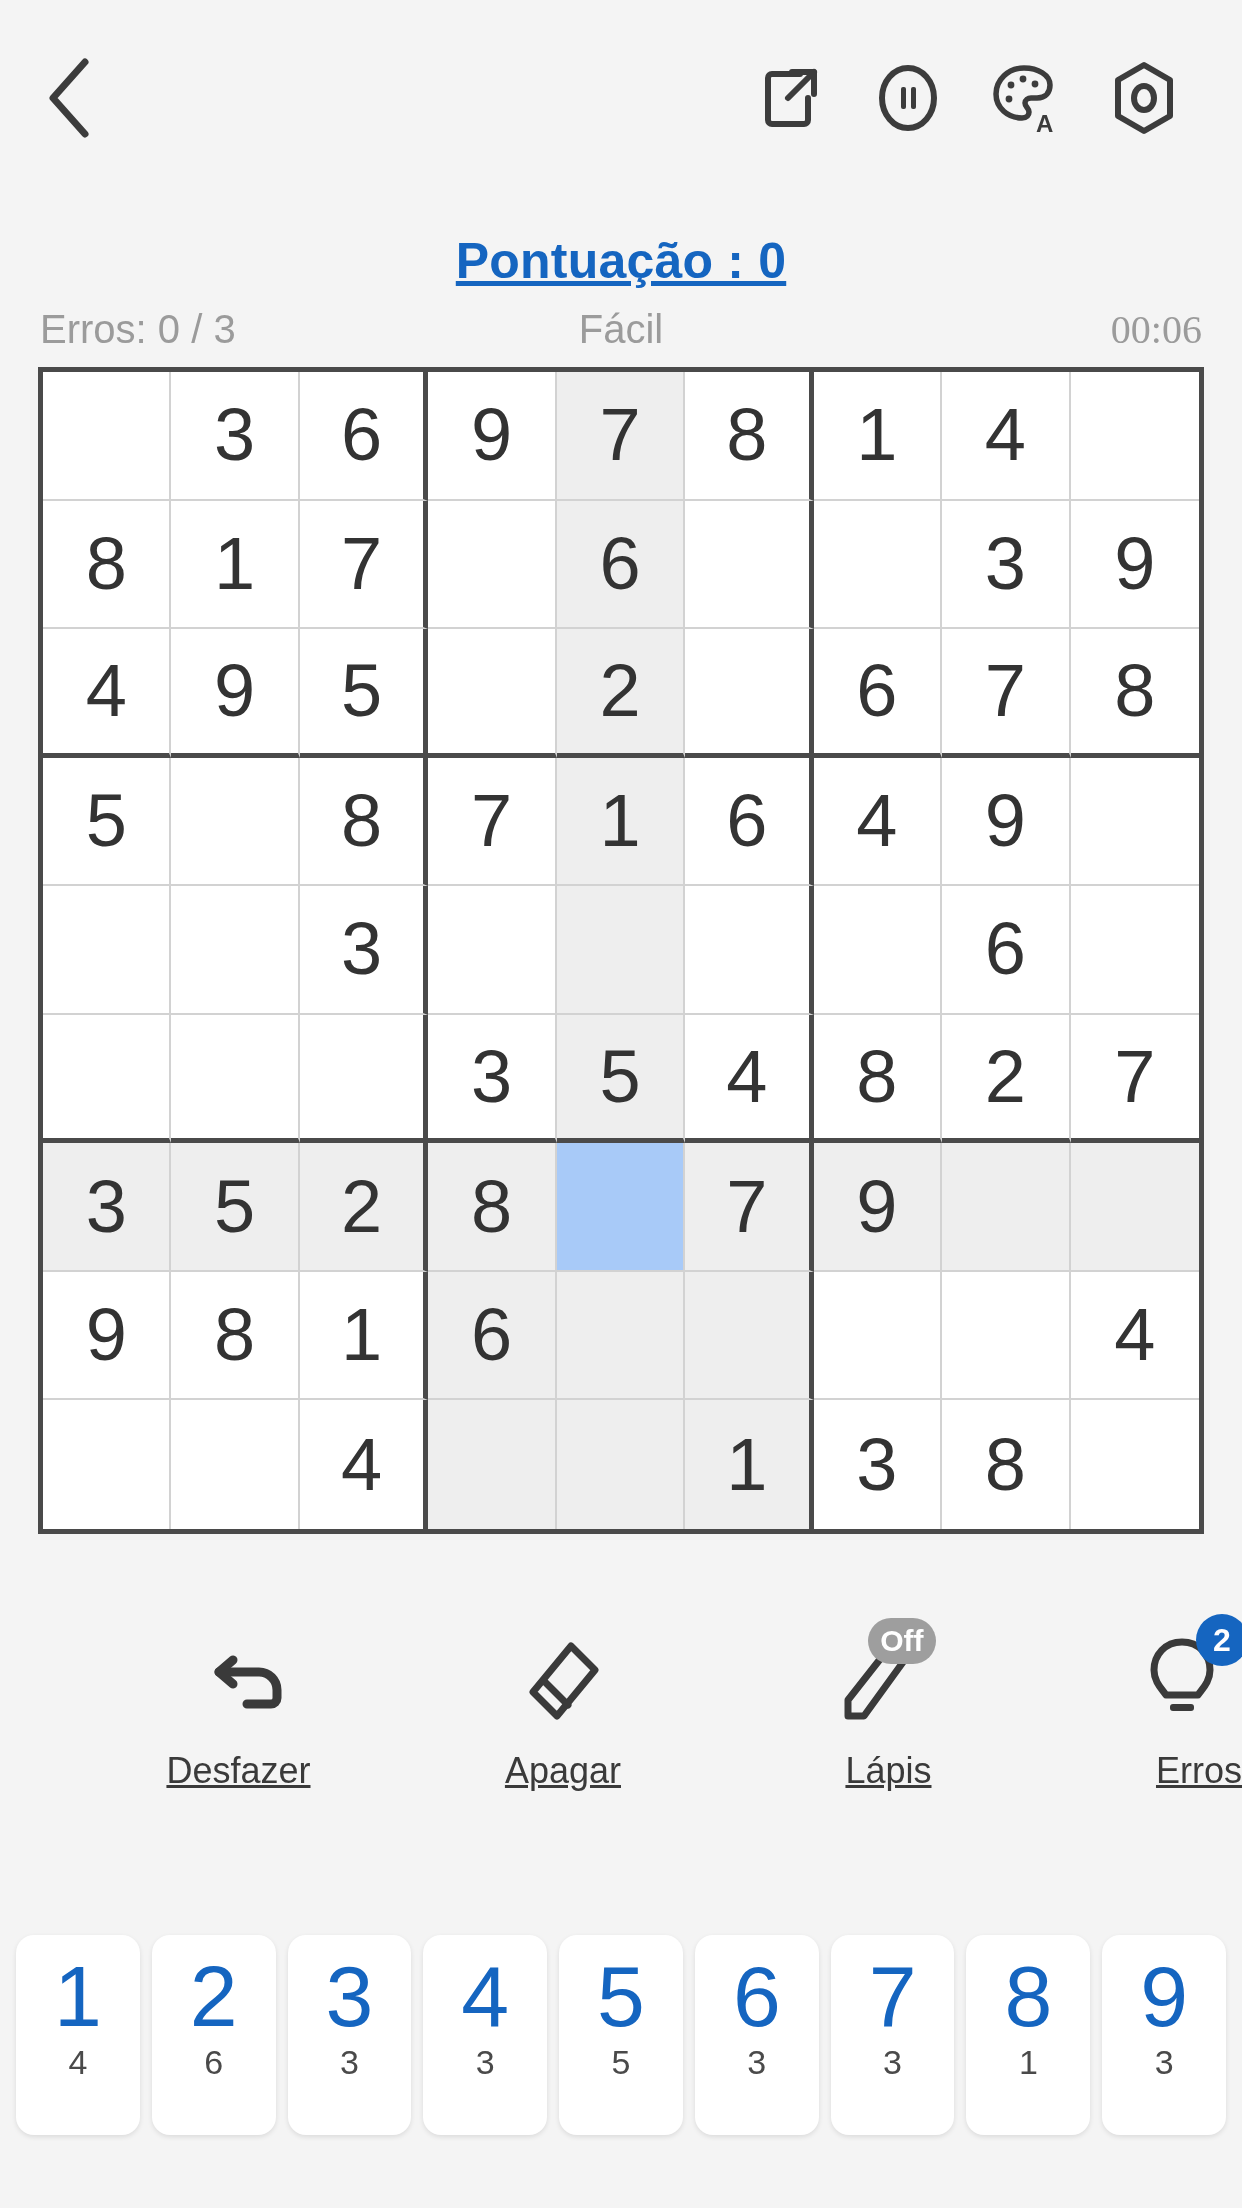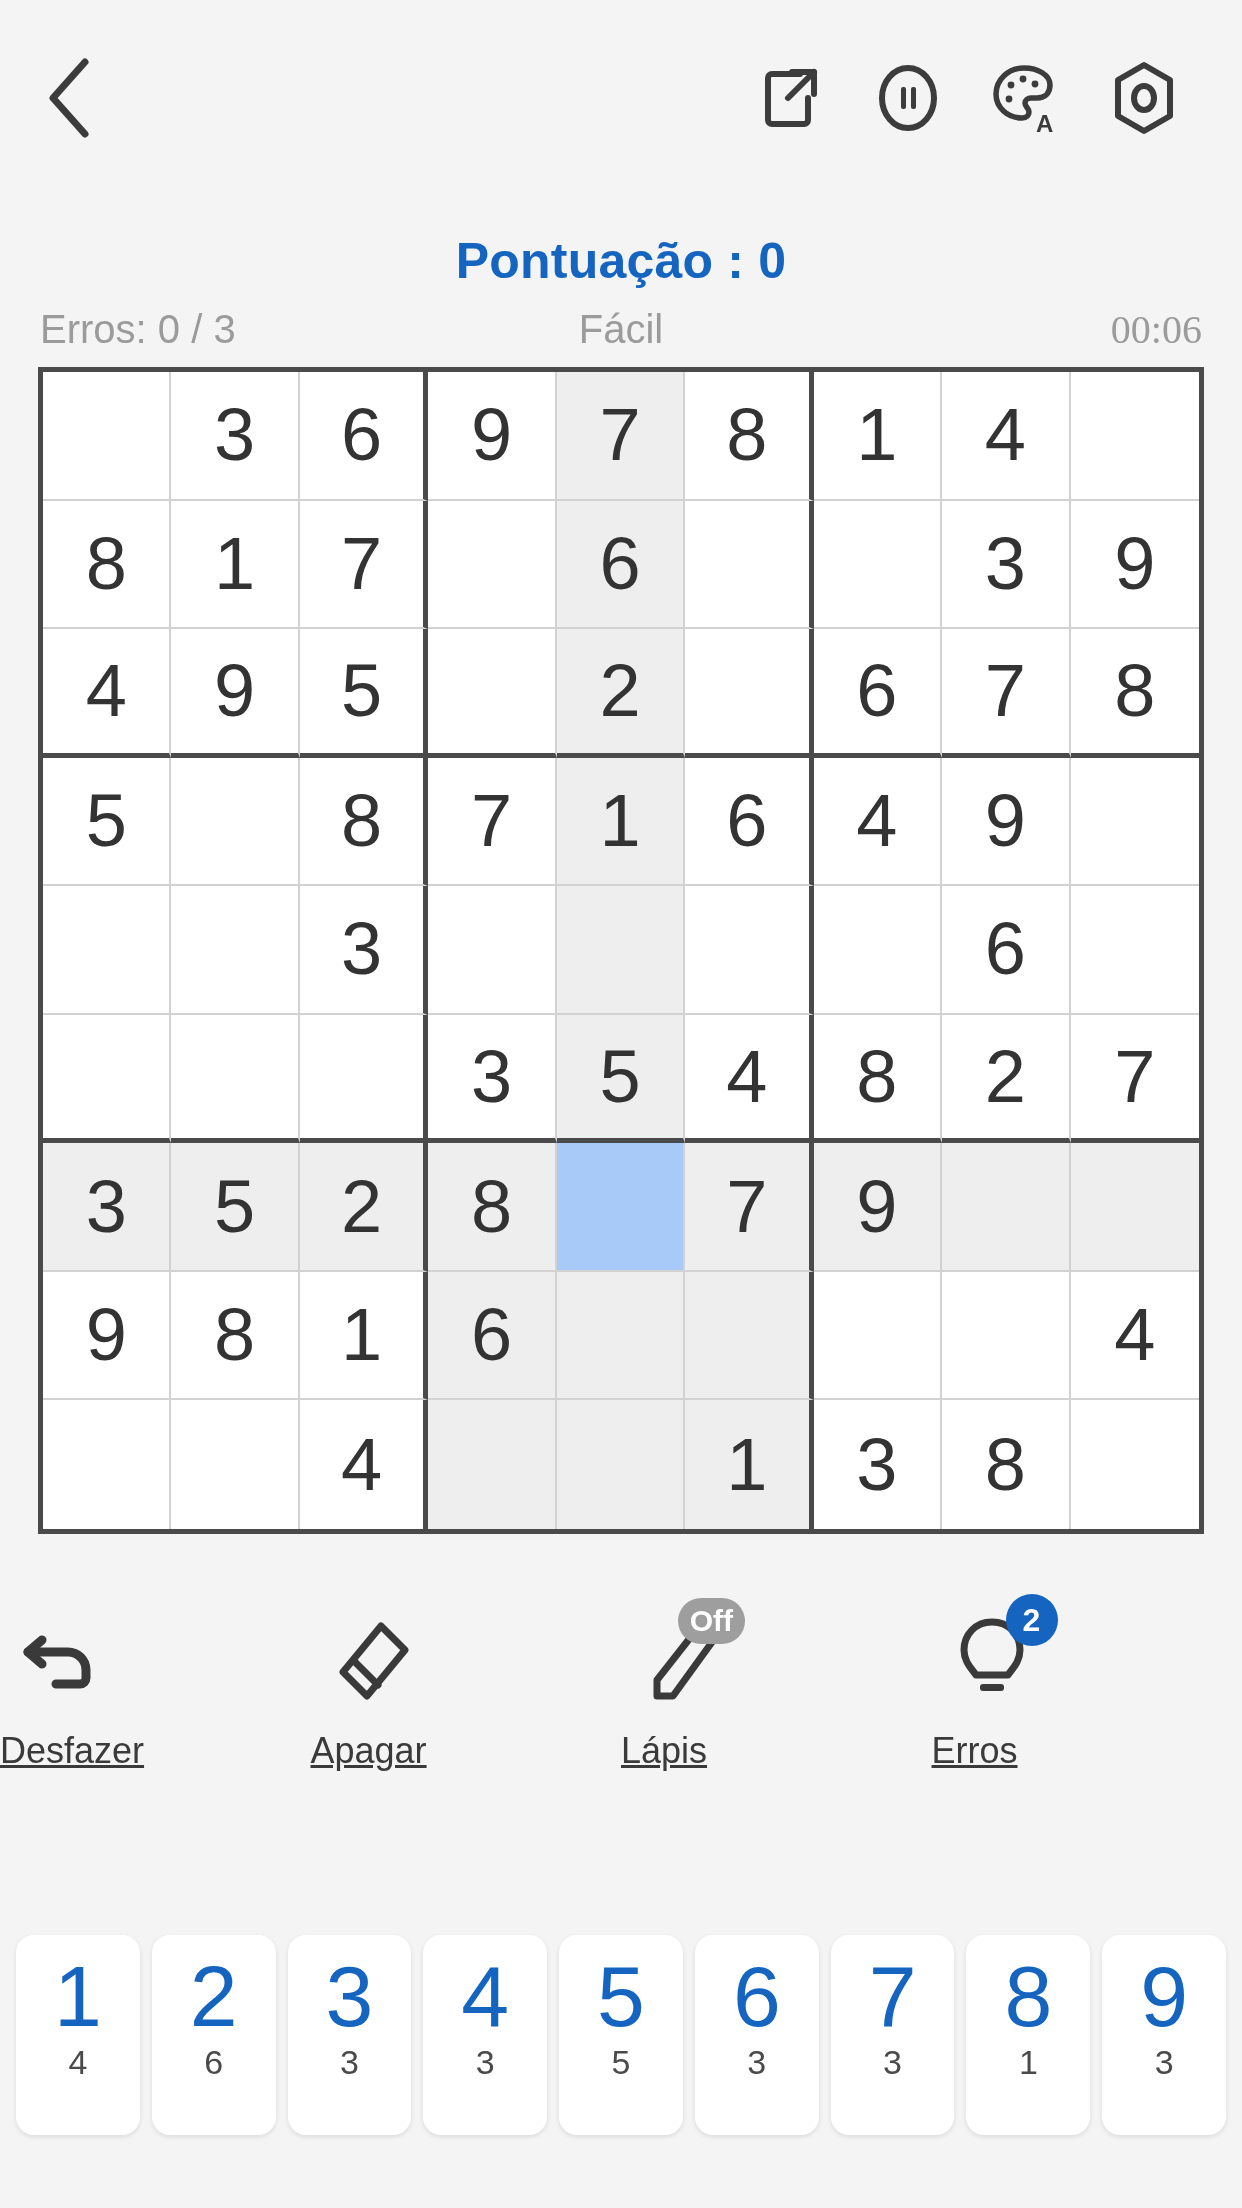--- a/index.html
+++ b/index.html
@@ -31,20 +31,21 @@
   }
   .icon-btn svg, .back-btn svg { display: block; }
 
   
   .score {
     position: absolute; left: 0; top: 232px; width: 1242px;
     text-align: center;
     color: #1565C0;
     font-size: 50px; font-weight: 600;
     letter-spacing: .2px;
+    text-decoration: underline;
   }
   .statusrow {
     position: absolute; left: 0; top: 305px;
     width: 1242px; height: 48px;
     display: flex; align-items: center;
     padding: 0 40px;
     color: #9b9b9b; font-size: 40px;
   }
   .status-left  { flex: 0 0 33%; text-align: left; }
   .status-mid   { flex: 0 0 34%; text-align: center; }
@@ -82,22 +83,23 @@
   .cell.sel { background: #a8caf8; }
 
   
   .tools {
     position: absolute; left: 0; top: 1600px;
     width: 1242px; height: 220px;
     display: flex; align-items: flex-start;
   }
   .tool {
     flex: 1 1 0;
-    display: flex; flex-direction: column; align-items: flex-start;
-    cursor: pointer;
+    display: flex; flex-direction: column; align-items: flex-end;
+    cursor: pointer;
+    margin-top: 20px;
   }
   .tool-ico {
     position: relative;
     width: 120px; height: 120px;
     display: flex; align-items: center; justify-content: center;
   }
   .tool-label {
     margin-top: 10px;
     font-size: 36px; color: #3a3a3a; text-decoration: underline;
   }

